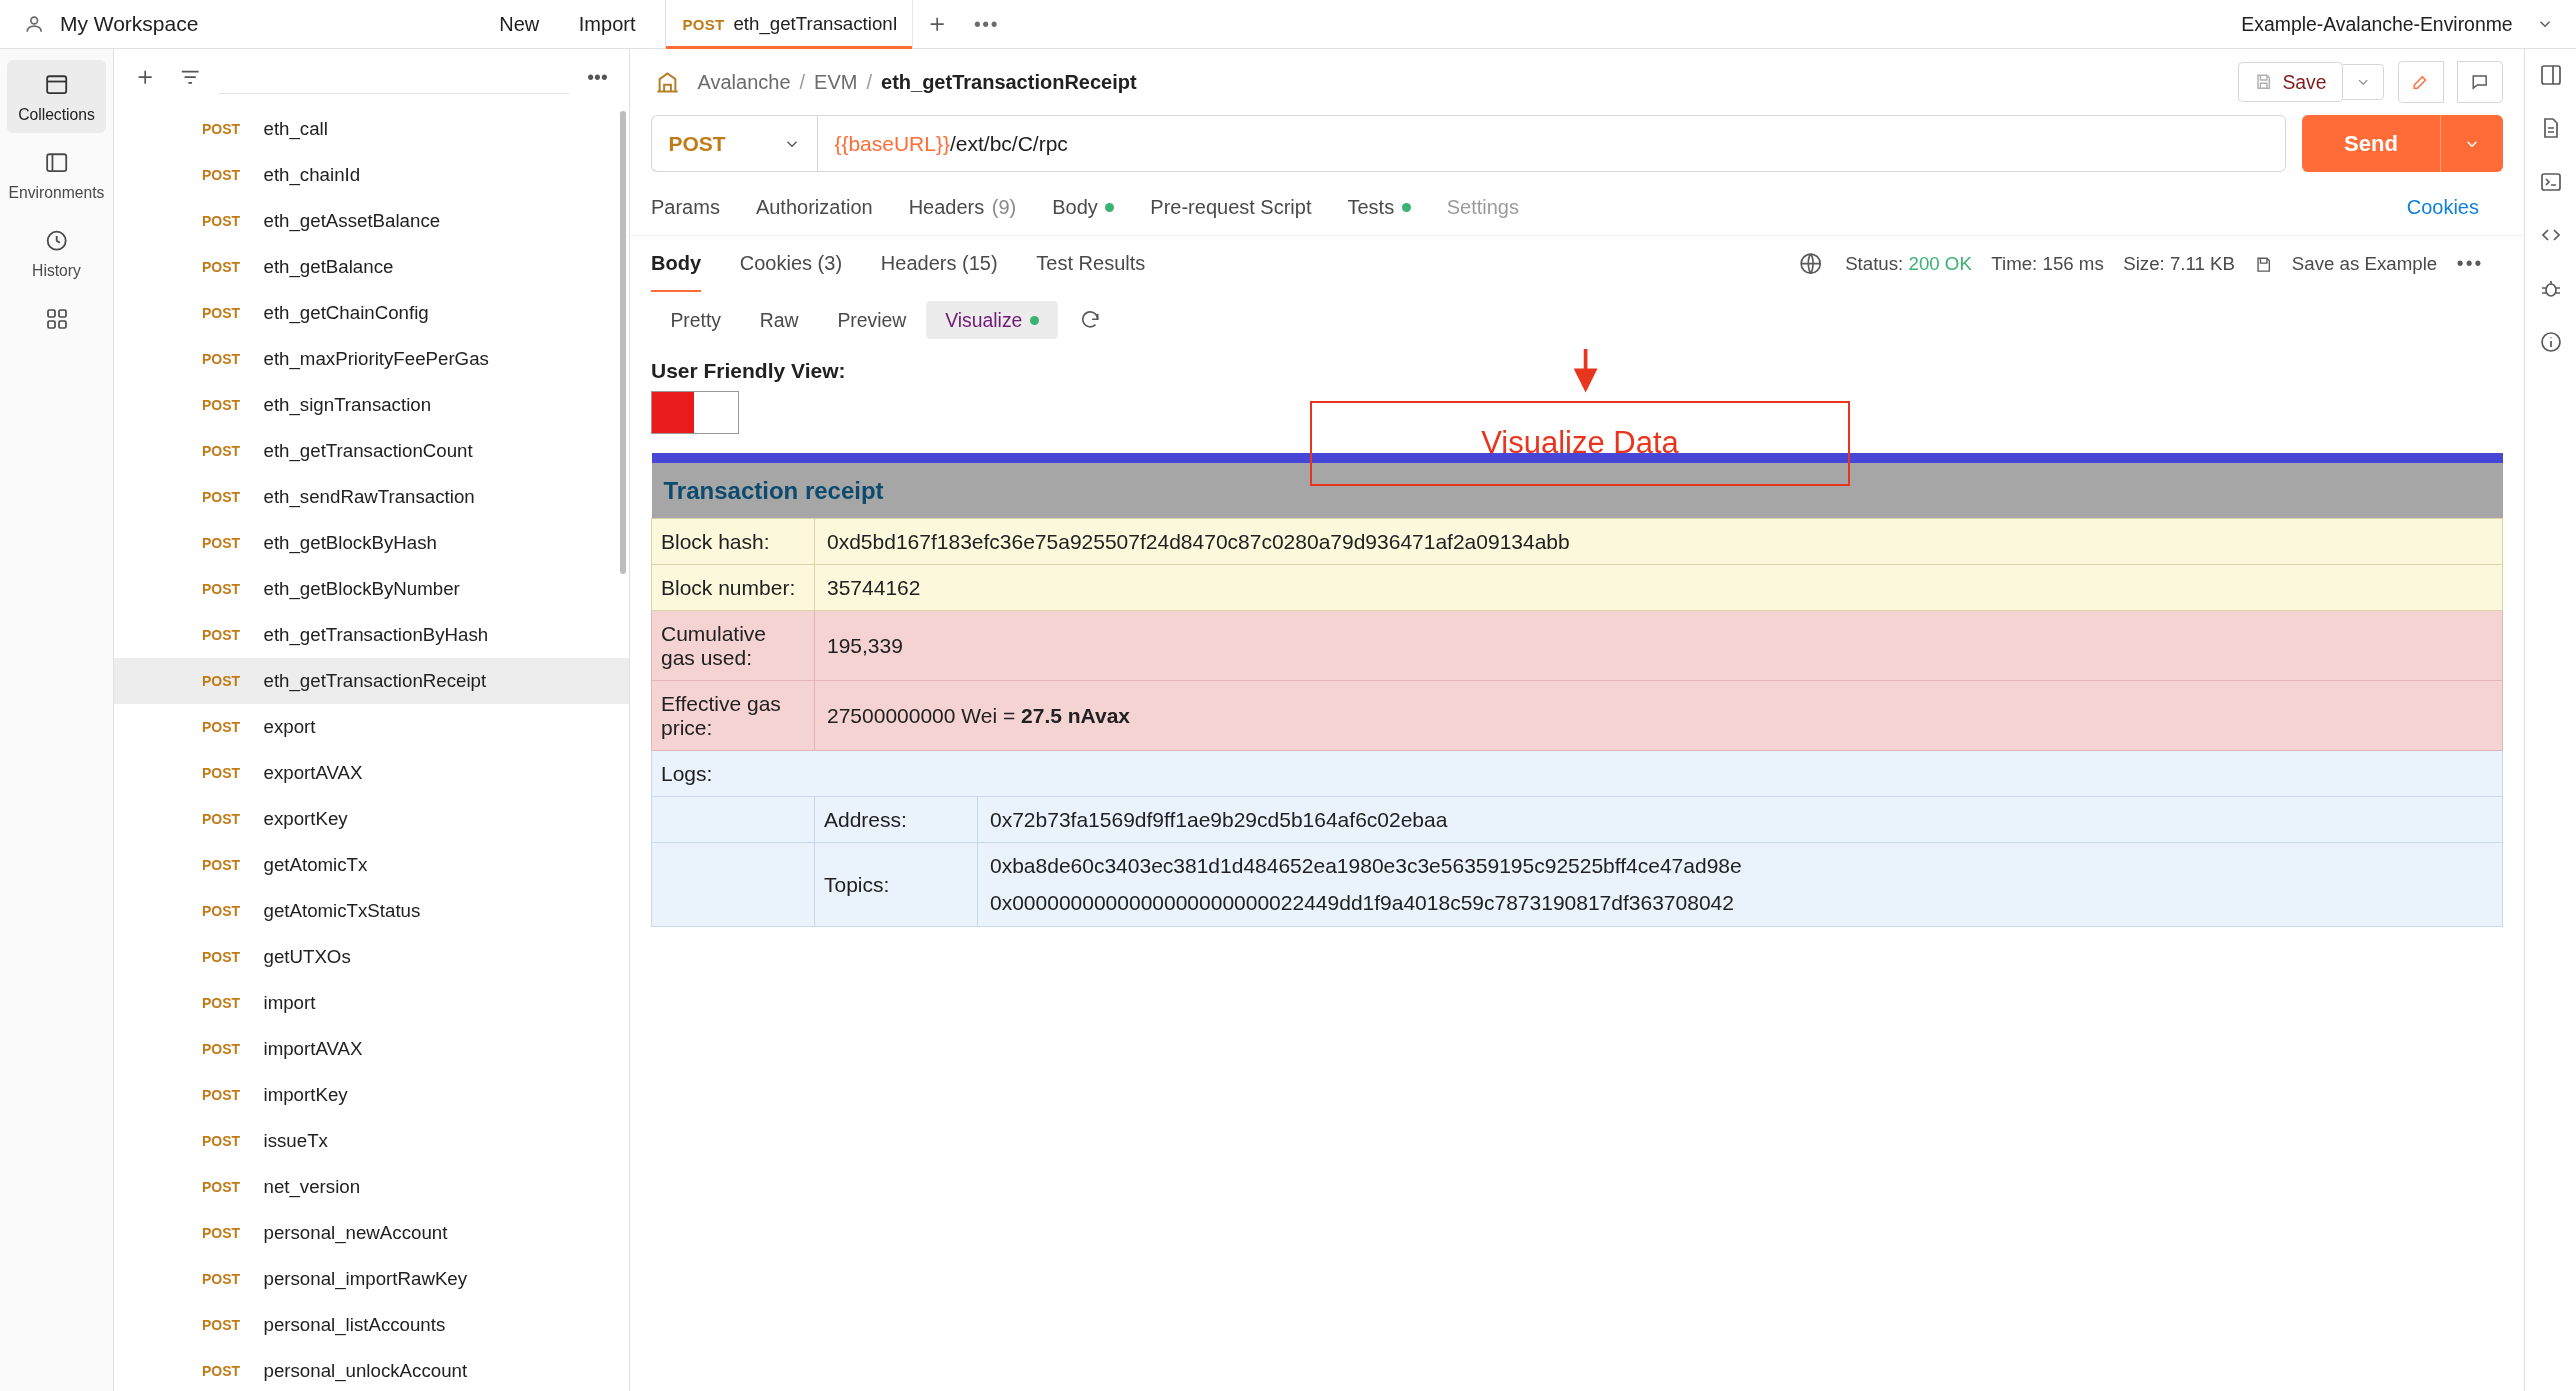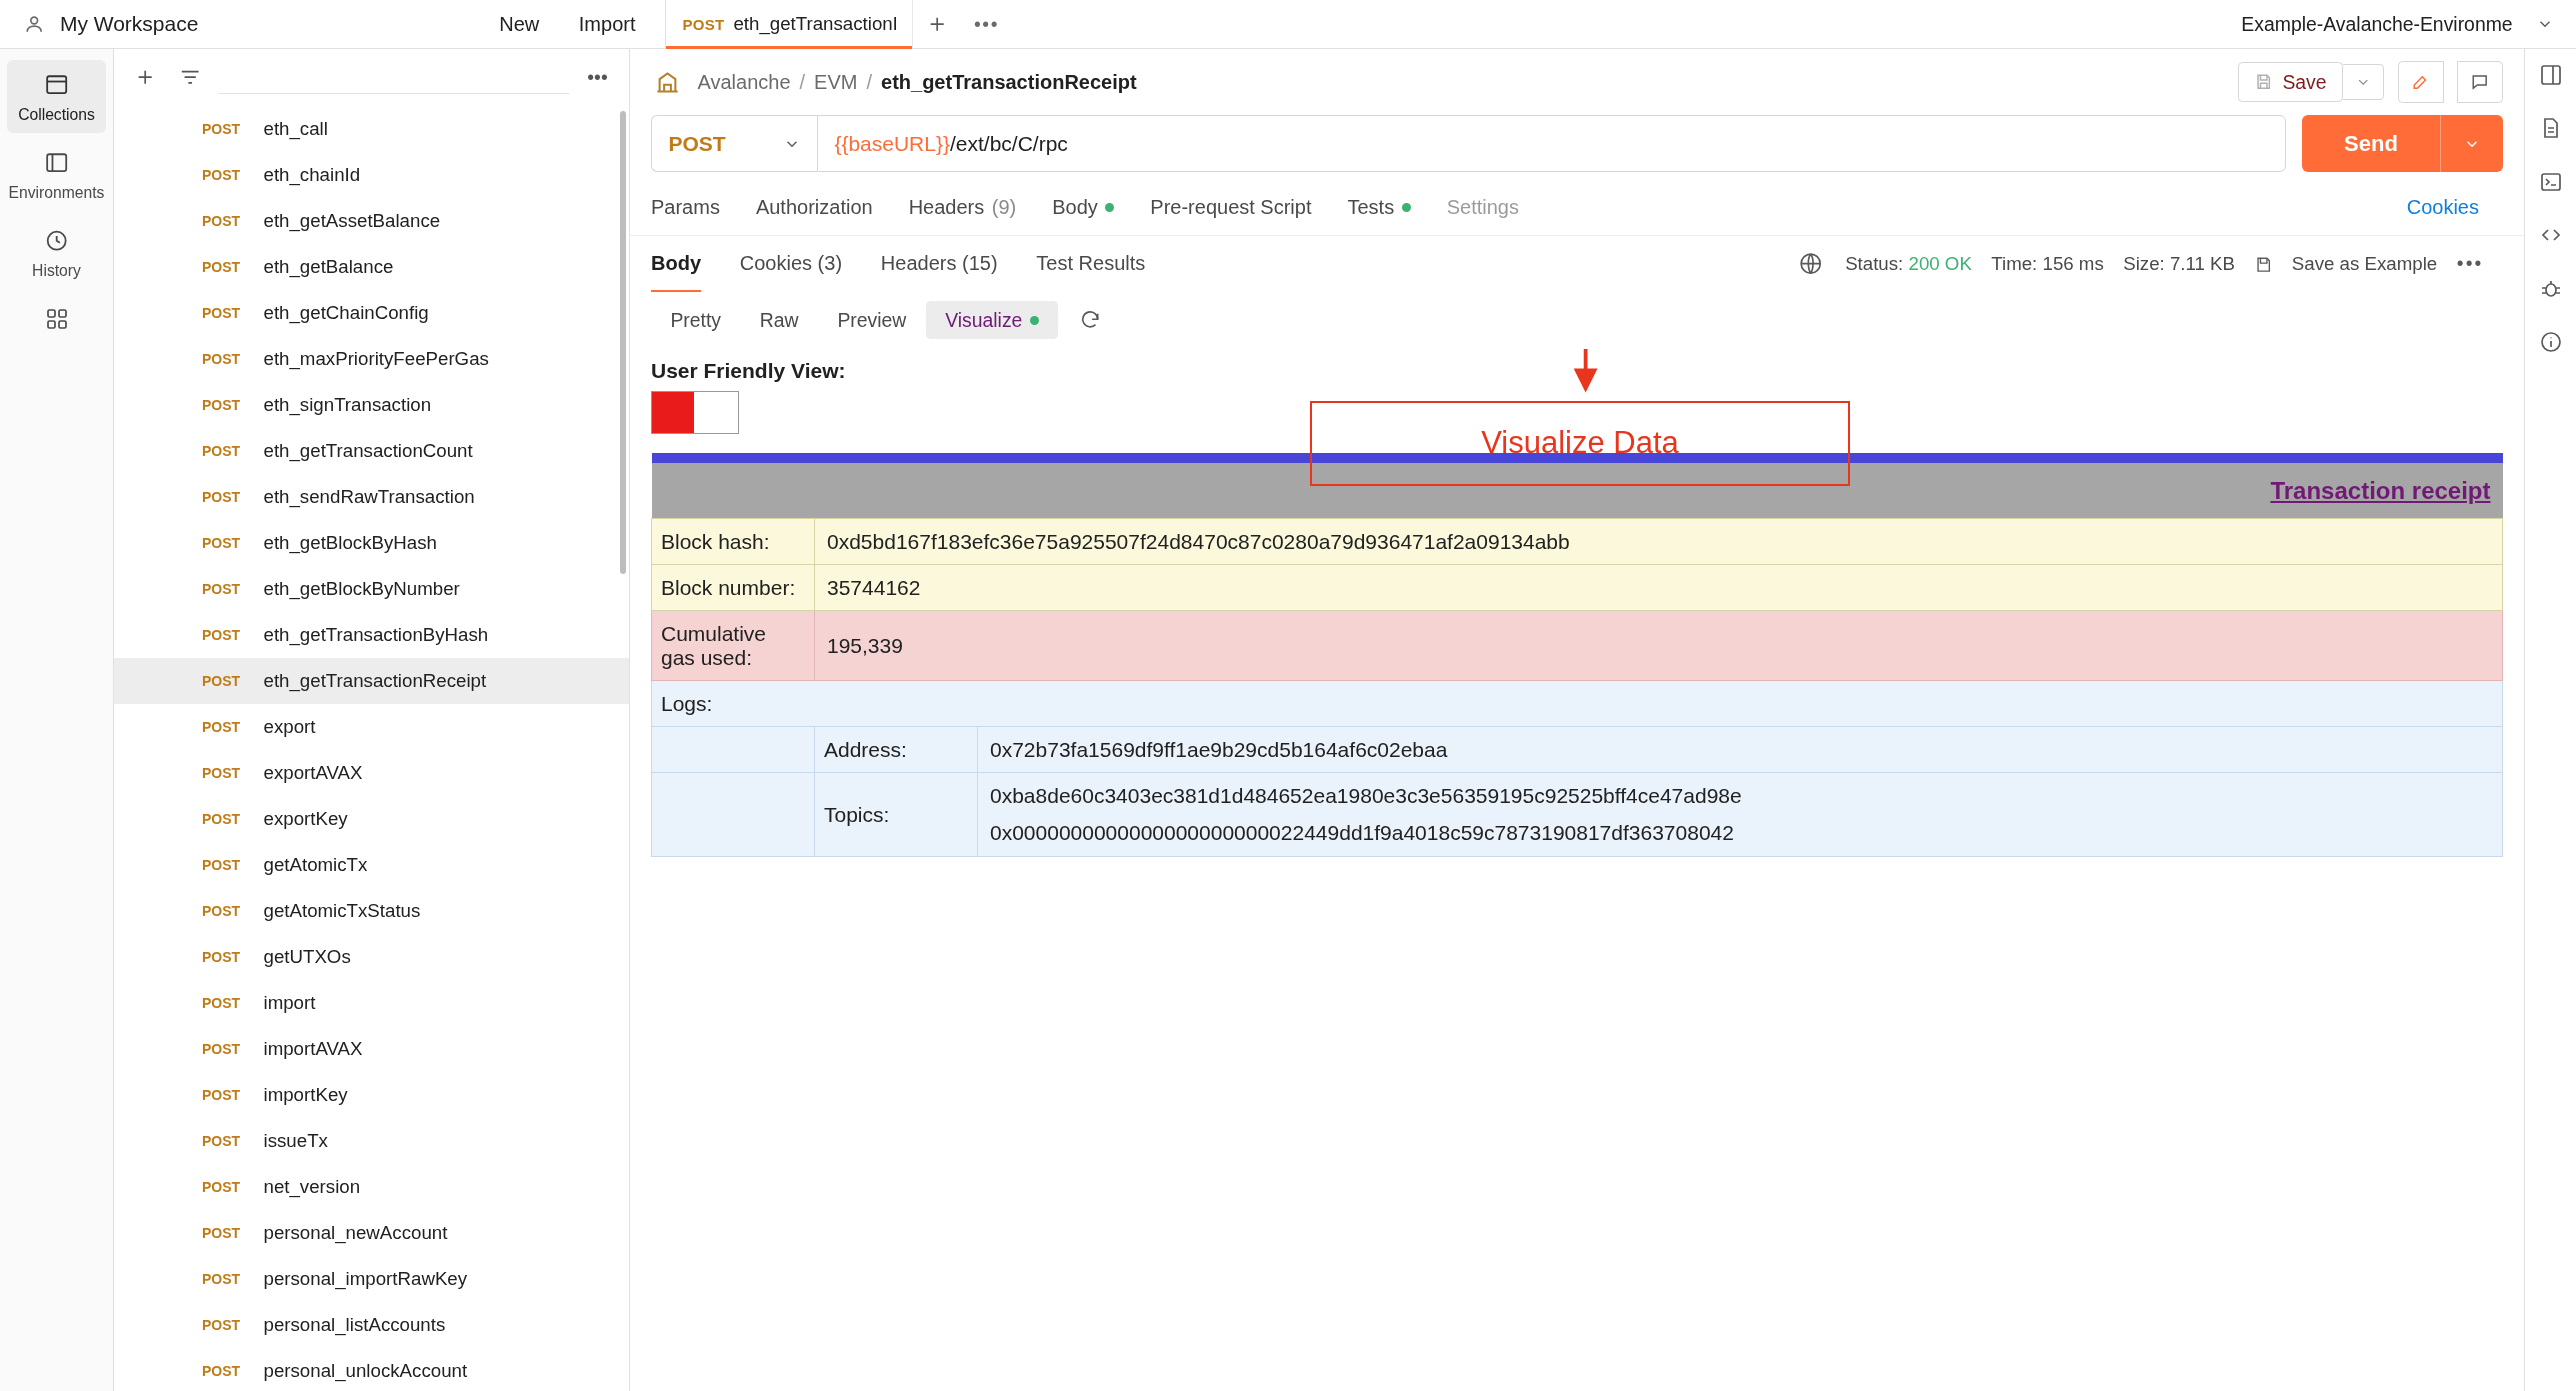--- a/index.html
+++ b/index.html
@@ -165,21 +165,21 @@
   .refresh { margin-left:15px; width:33px; height:33px; color:#5a5a5a; display:flex; align-items:center; justify-content:center; cursor:pointer; }
 
   .viz-area { flex:1; min-height:0; overflow:hidden; padding:0 0 0 0; position:relative; }
   .ufv-title { font-size:21px; font-weight:bold; padding:10.5px 0 7.5px 21px; }
   .flagbox { margin-left:21px; width:88px; height:43px; border:0.7px solid #999; display:flex; }
   .flag-red { width:42px; background:#ea1b1b; }
   .flag-white { flex:1; background:#fff; }
 
   table.receipt { width:calc(100% - 42px); margin:19.4px 21px 0 21px; border-collapse:collapse; font-size:21px; }
   table.receipt th.topbar-row { background:#4846d6; height:10.5px; padding:0; }
-  .rcpt-head { background:#a6a6a6; font-size:24px; font-weight:bold; text-align:right; padding:13.5px 12px; color:#701a75;text-decoration:underline; }
+  .rcpt-head { background:#a6a6a6; font-size:24px; font-weight:bold; text-align:left; padding:13.5px 12px; color:#0c4a6e; }
   td.lbl { width:163px; padding:10.5px 9px; vertical-align:middle; font-size:21px; }
   td.val { padding:10.5px 12px; vertical-align:middle; font-size:21px; }
   tr.yellow td { background:#fbf8dc; border:0.7px solid #d8d4a8; }
   tr.pink td { background:#f6d3d3; border:0.7px solid #e2b6b6; }
   tr.blue td { background:#eaf2fb; border:0.7px solid #c9d9ec; }
   tr.blue td.empty { background:#eaf2fb; }
   .bold { font-weight:bold; }
 
   
   .anno-arrow { position:absolute; left:0; top:0; pointer-events:none; }
@@ -570,20 +570,24 @@
             <td class="val" colspan="2">0xd5bd167f183efc36e75a925507f24d8470c87c0280a79d936471af2a09134abb</td>
           </tr>
           <tr class="yellow">
             <td class="lbl">Block number:</td>
             <td class="val" colspan="2">35744162</td>
           </tr>
           <tr class="pink">
             <td class="lbl">Cumulative gas used:</td>
             <td class="val" colspan="2">195,339</td>
           </tr>
+          <tr class="pink">
+            <td class="lbl">Effective gas price:</td>
+            <td class="val" colspan="2"><span>27500000000 Wei = </span><span class="bold">27.5 nAvax</span></td>
+          </tr>
           <tr class="blue">
             <td class="lbl" colspan="3">Logs:</td>
           </tr>
           <tr class="blue">
             <td class="empty"></td>
             <td class="lbl">Address:</td>
             <td class="val">0x72b73fa1569df9ff1ae9b29cd5b164af6c02ebaa</td>
           </tr>
           <tr class="blue">
             <td class="empty"></td>

